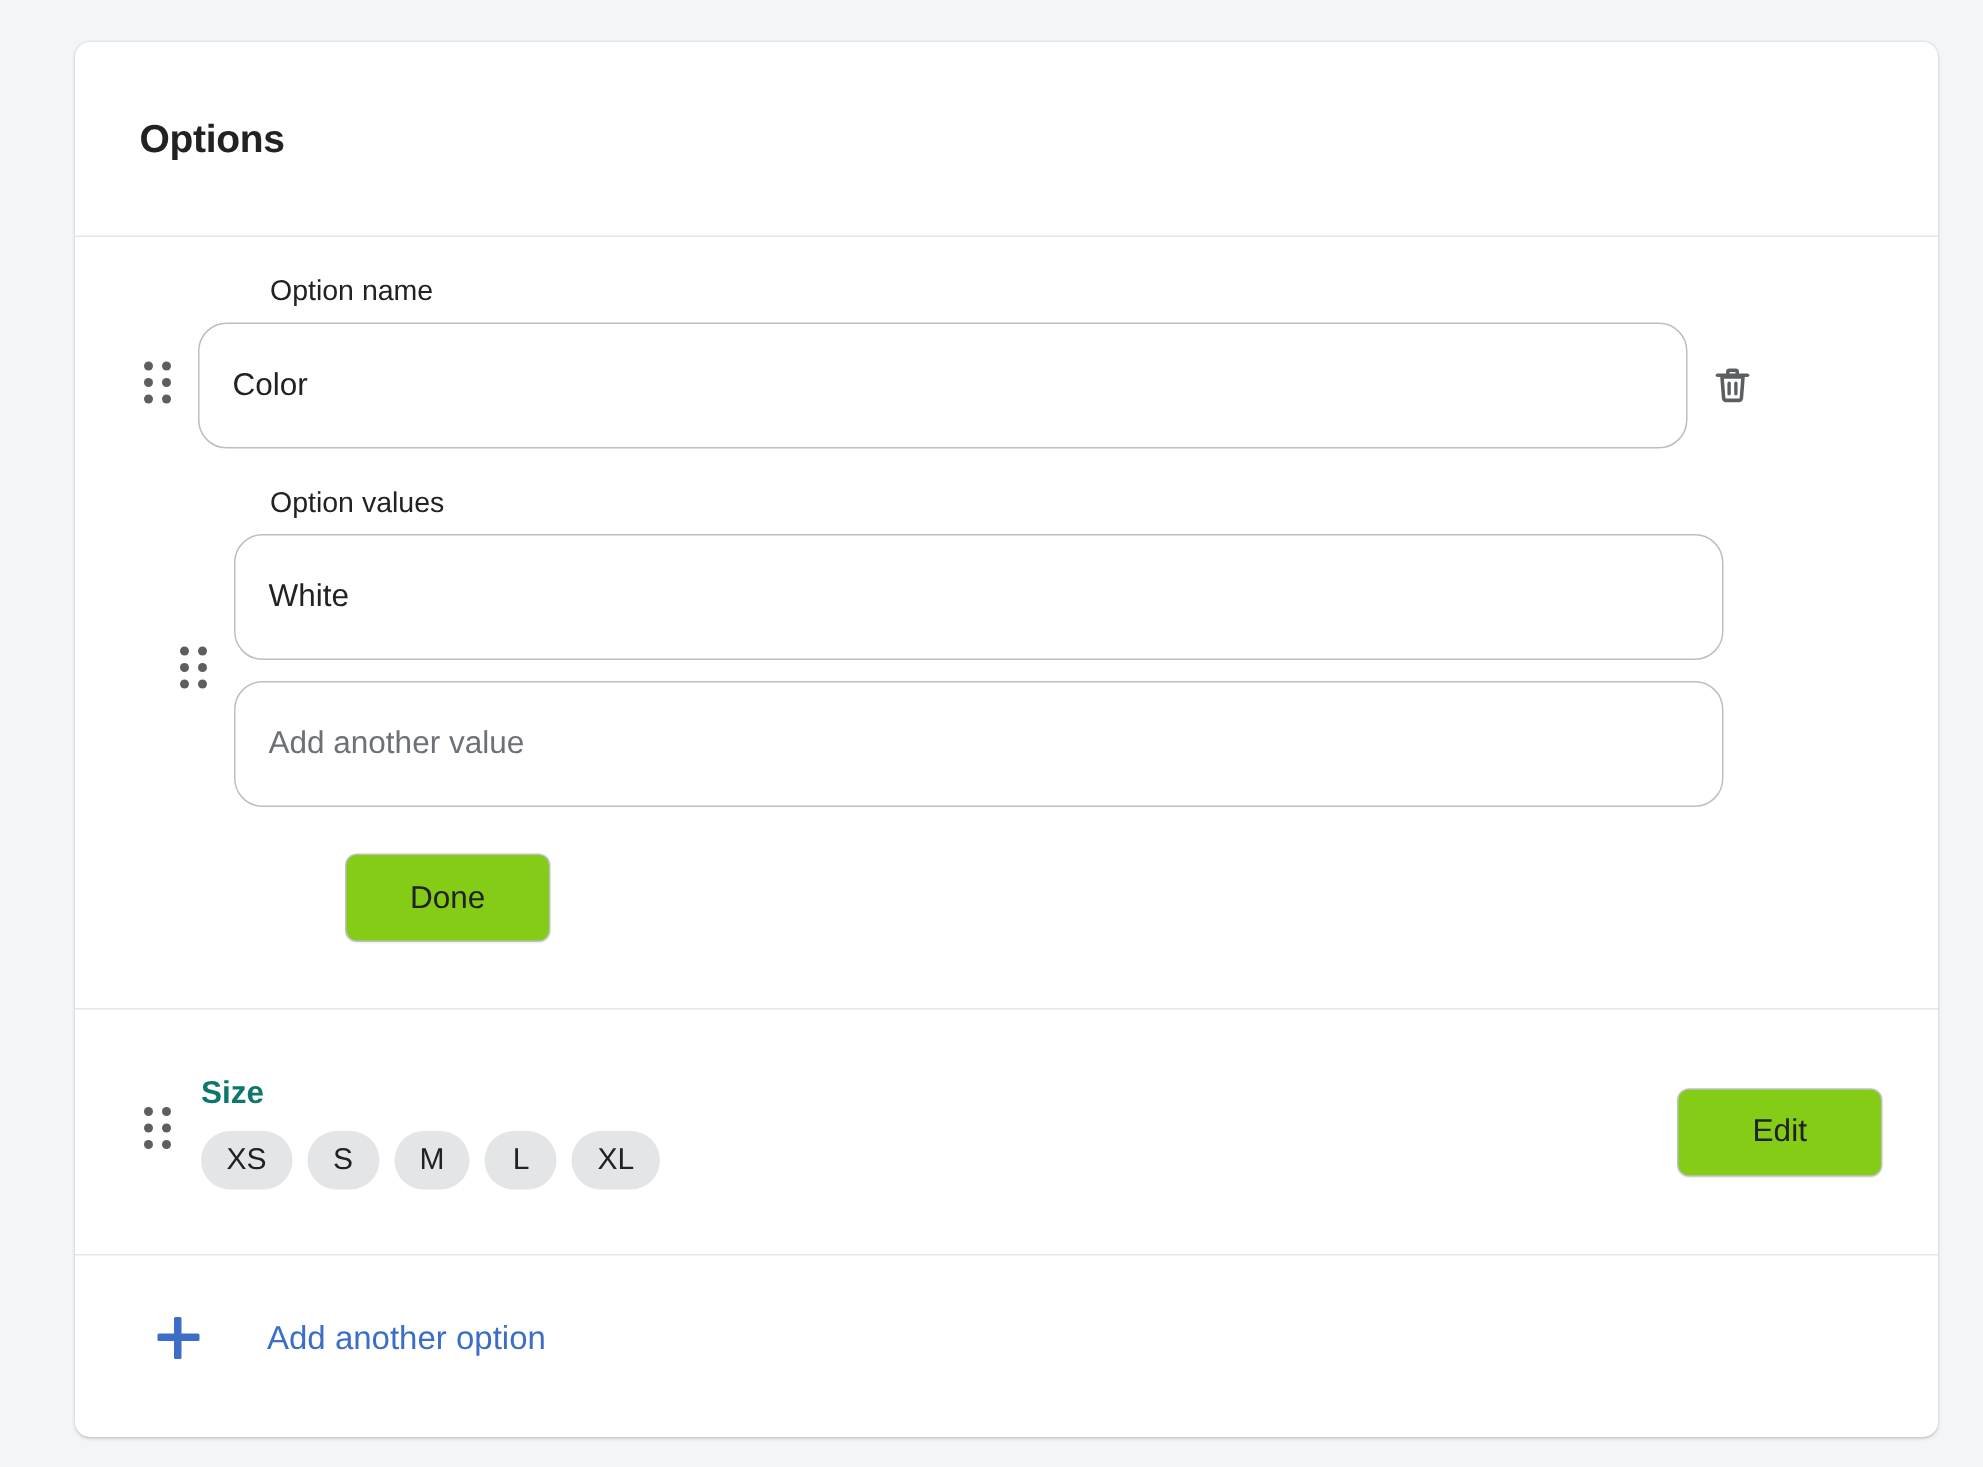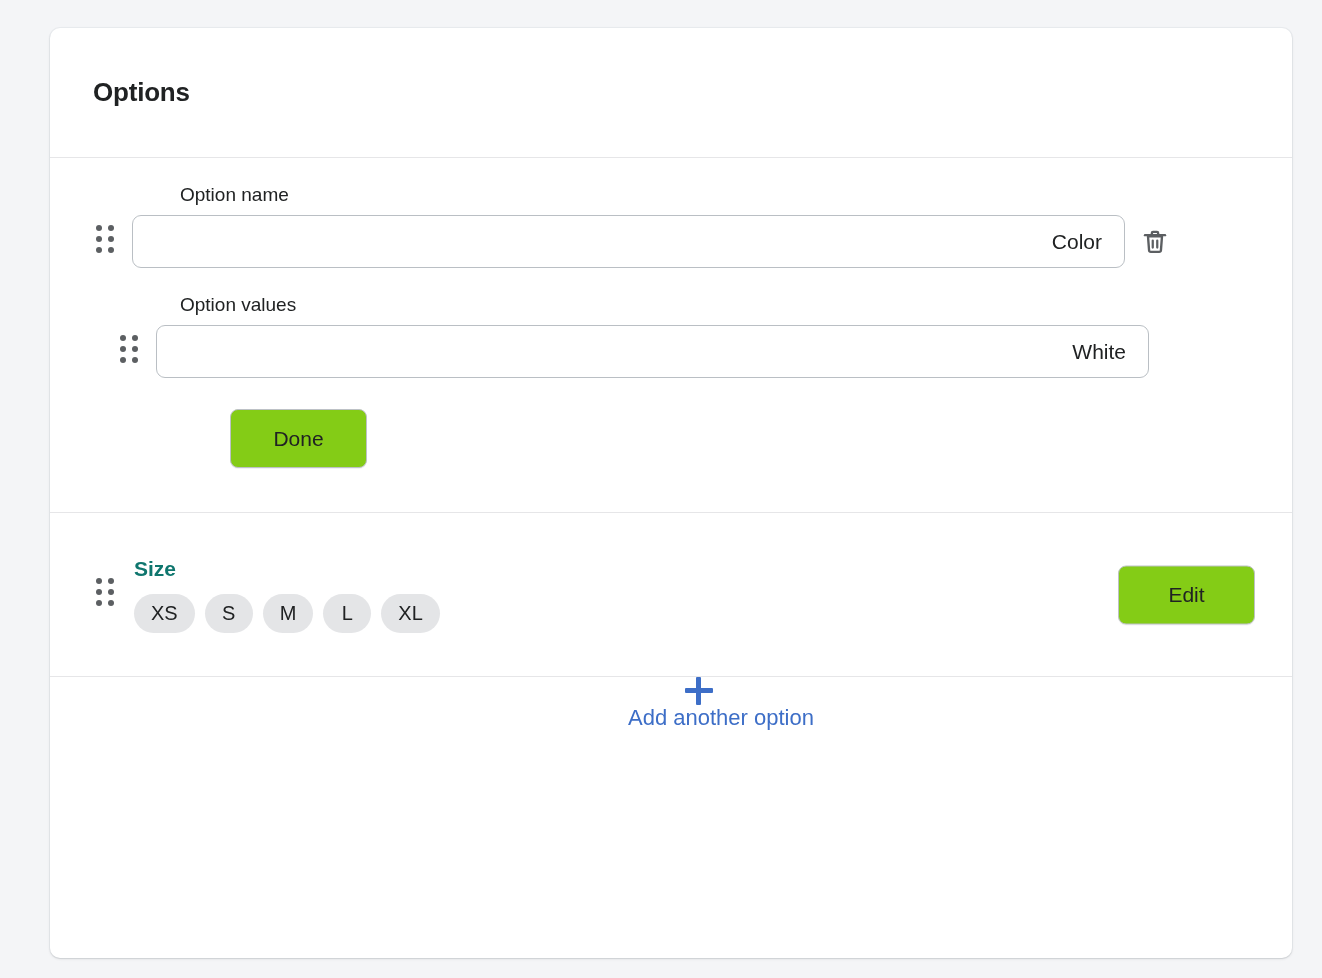--- a/index.html
+++ b/index.html
@@ -83,32 +83,31 @@
     height: 6px;
     border-radius: 50%;
     background: #5c5f62;
   }
 
   .handle-name   { margin-left: 42px; }
   .handle-value  { margin-left: 66px; }
   .handle-size   { margin-left: 42px; }
 
   .textfield {
-    height: 53px;
+    height: 84px;
     border: 1px solid #babfc4;
-    border-radius: 9px;
+    border-radius: 19px;
     background: #ffffff;
     font-family: "Liberation Sans", sans-serif;
     font-size: 21px;
     color: #202223;
     padding: 0 22px;
     outline: none;
     width: 993px;
     margin-left: 14px;
-    text-align: right;
   }
   .textfield::placeholder { color: #6d7175; }
 
   .trash-btn {
     width: 48px;
     height: 48px;
     margin-left: 6px;
     display: flex;
     align-items: center;
     justify-content: center;
@@ -181,21 +180,20 @@
     margin-left: 14px;
   }
 
   
   .add-row {
     height: 110px;
     display: flex;
     align-items: center;
     padding-left: 55px;
     cursor: pointer;
-    flex-direction: column;
   }
   .plus-icon {
     width: 28px;
     height: 28px;
     position: relative;
     flex: 0 0 auto;
   }
   .plus-icon::before, .plus-icon::after {
     content: "";
     position: absolute;
@@ -250,20 +248,21 @@
       <div class="handle handle-value">
         <i></i>
           <i></i>
         <i></i>
           <i></i>
         <i></i>
           <i></i>
       </div>
       <div class="value-stack" style="margin-left:14px;">
         <input class="textfield" type="text" value="White" style="">
+        <input class="textfield" type="text" placeholder="Add another value" style="">
       </div>
     </div>
 
     <div class="done-wrap">
       <button class="btn">Done</button>
     </div>
   </div>
 
   <div class="divider"></div>
 

